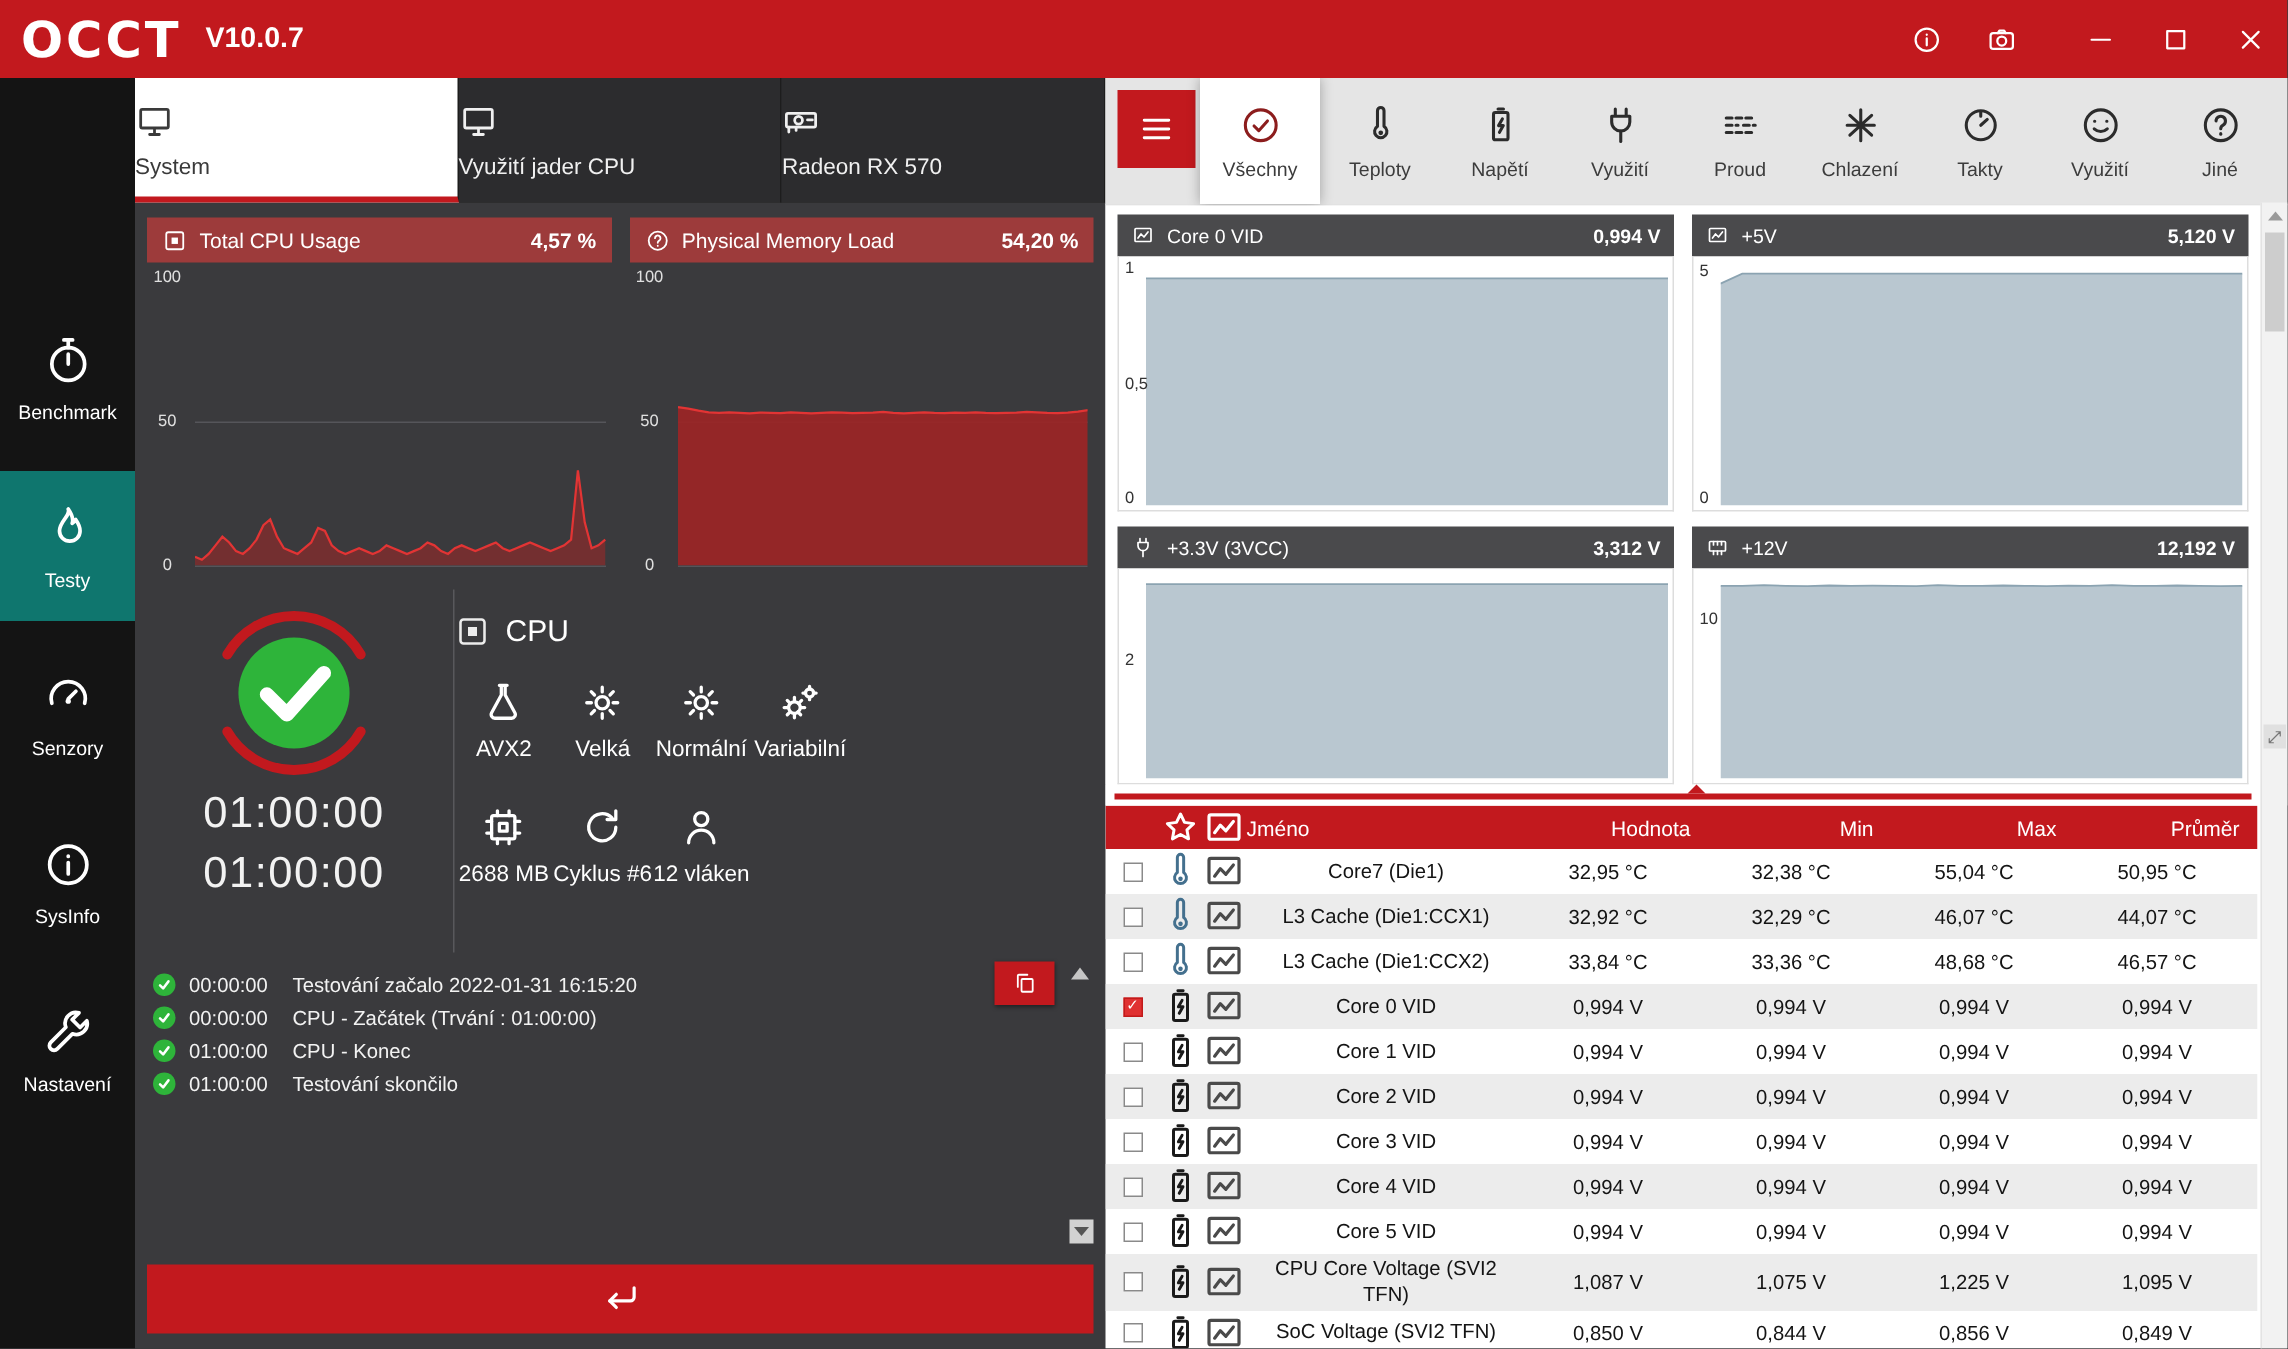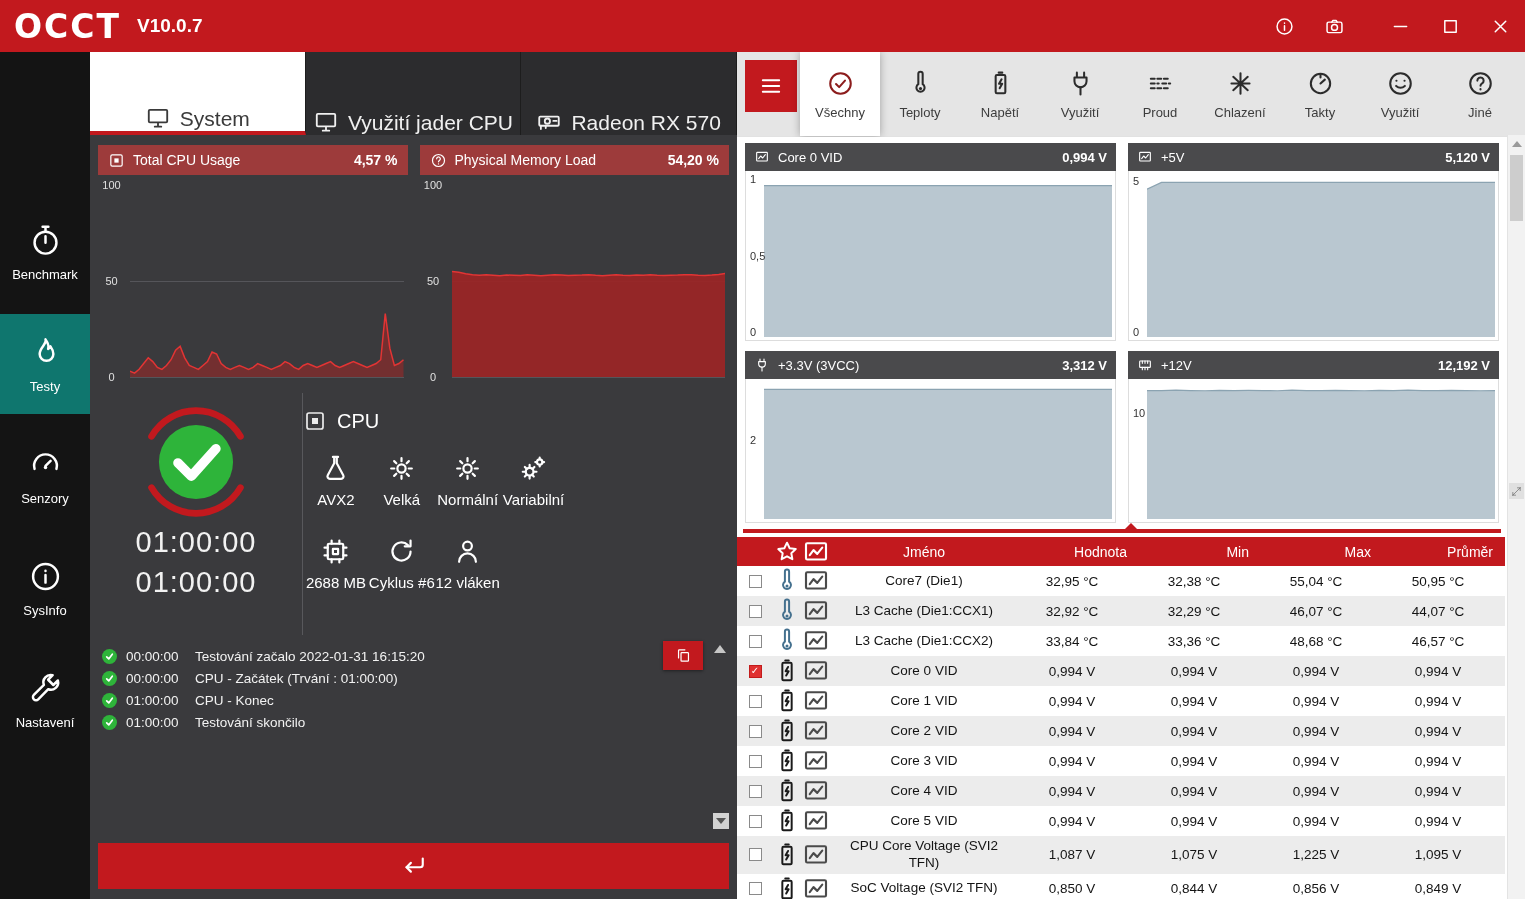--- a/index.html
+++ b/index.html
@@ -21,21 +21,21 @@
 
 .sidebar{position:absolute;left:0;top:52px;bottom:0;width:90px;background:#141414;display:flex;flex-direction:column;padding-top:150px}
 .side-item{height:100px;margin-bottom:12px;display:flex;flex-direction:column;align-items:center;justify-content:center;gap:9px;color:#fff;cursor:pointer}
 .side-item .icon{width:35px;height:35px}
 .side-item .lbl{font-size:13px}
 .side-item.active{background:#0f766e}
 
 
 .left-panel{position:absolute;left:90px;top:52px;bottom:0;width:647px;display:flex;flex-direction:column;background:#3a3a3d}
 .tabs{display:flex;height:83px;background:#232323;flex:none}
-.tab{flex:1;display:flex;flex-direction:row;align-items:flex-end;justify-content:center;gap:9px;background:#2c2c2e;color:#f0f0f0;border-right:1px solid #1d1d1d;cursor:pointer;font-size:21px}
+.tab{flex:1;display:flex;flex-direction:column;align-items:flex-start;justify-content:center;gap:9px;background:#2c2c2e;color:#f0f0f0;border-right:1px solid #1d1d1d;cursor:pointer;font-size:15px}
 .tab .icon{width:26px;height:26px}
 .tab.active{background:#fff;color:#3a3a3a;border-bottom:4px solid #c2191e;padding-top:4px}
 .charts-row{display:flex;gap:12px;padding:10px 8px 0;flex:none}
 .chart{flex:1;min-width:0}
 .chart-header{height:30px;background:#9d3b3b;display:flex;align-items:center;gap:8px;padding:0 10px;font-size:14px;color:#fff}
 .chart-header .icon{width:17px;height:17px}
 .chart-value{margin-left:auto;font-weight:700}
 .chart-body{position:relative;height:212px}
 .plot-wrap{position:absolute;left:32px;right:4px;top:10px;bottom:10px}
 .plot{position:absolute;left:0;right:0;top:0;bottom:0}
@@ -84,21 +84,21 @@
 .mini:nth-child(n+3) .mini-plot{height:144px}
 .mini-plot .plot{position:absolute;left:18px;right:3px;top:3px;bottom:3px}
 .mini-ytick{position:absolute;left:4px;font-size:11px;color:#333;transform:translateY(-50%);z-index:2}
 .separator{flex:none;position:relative;height:14px;background:#fff}
 .sep-bar{position:absolute;left:6px;right:24px;top:6px;height:4px;background:#c2191e}
 .sep-tri{position:absolute;left:50%;top:0;margin-left:-6px;width:0;height:0;border-left:6px solid transparent;border-right:6px solid transparent;border-bottom:6px solid #c2191e}
 .table{flex:1;overflow:hidden;margin-right:20px;font-size:13.5px}
 .thead,.trow{display:grid;grid-template-columns:36px 28px 30px 186px 1fr 1fr 1fr 1fr;align-items:center}
 .thead{height:29px;background:#c2191e;color:#fff}
 .th{padding-right:12px;text-align:right;font-size:14px}
-.th.c-name{text-align:center;padding:0}
+.th.c-name{text-align:left;padding:0}
 .th.c-ico{display:flex;align-items:center;justify-content:center;padding:0}
 .trow{min-height:25px;color:#141414}
 .trow.even{background:#ececec}
 .cell.c-val{text-align:center;padding-right:12px}
 .cell.c-name{text-align:center;line-height:1.25;padding:2px 2px}
 .cell.c-ico{display:flex;align-items:center;justify-content:center}
 .checkbox{width:13px;height:13px;border:1px solid #8a8a8a;background:#fff;display:flex;align-items:center;justify-content:center;margin:0 auto;cursor:pointer}
 .checkbox.checked{background:#e03131;border-color:#c21b1b}
 .checkbox.checked::after{content:"✓";color:#fff;font-size:10px;line-height:1}
 .t-temperature{color:#44708e}.t-voltage{color:#1a1a1a}

